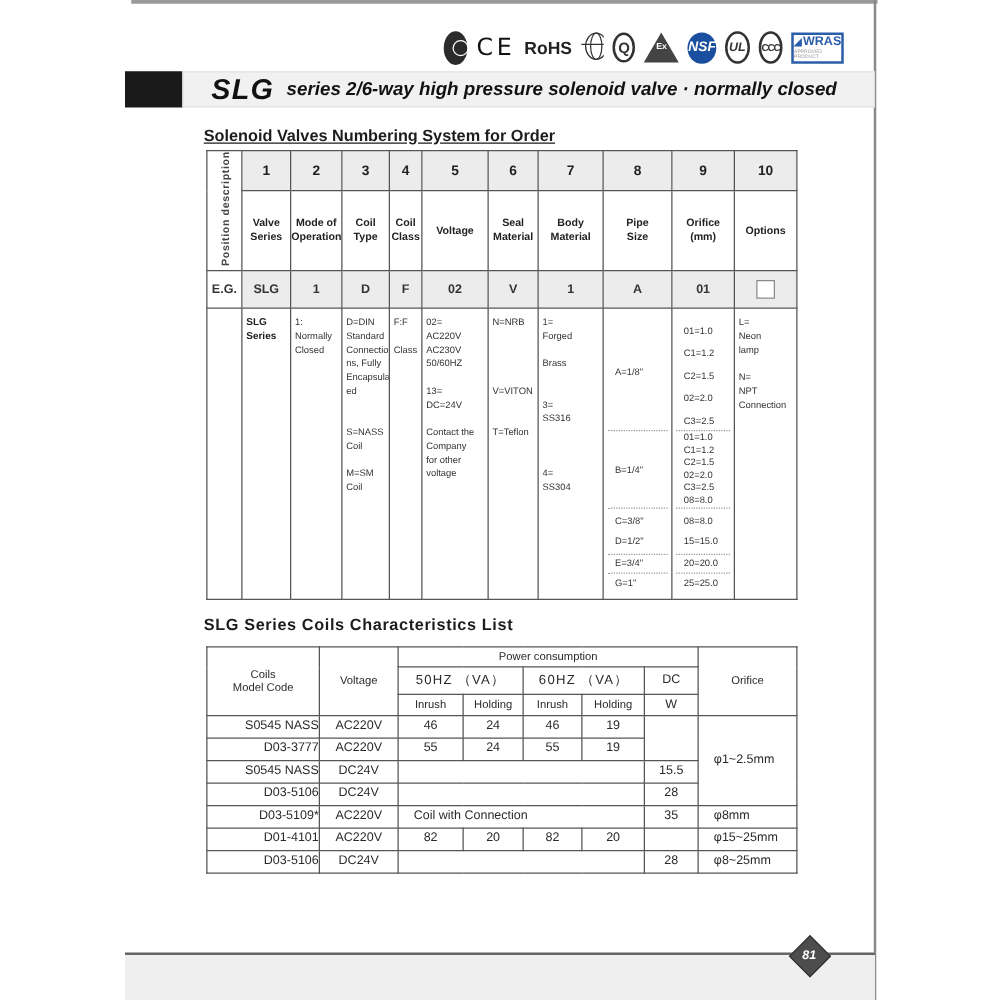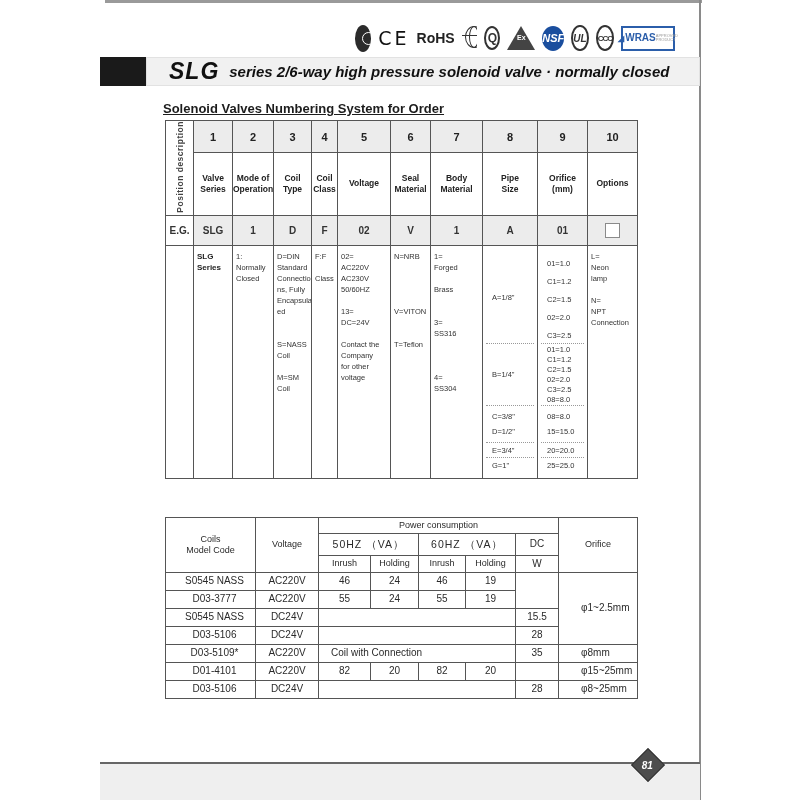--- a/index.html
+++ b/index.html
@@ -24,21 +24,21 @@
   .globe i.g2{left:3px;top:1px;width:16px;height:20px;}
   .globe i.g3{left:-1px;top:10px;width:24px;height:2px;border-radius:0;border-width:1px 0 0 0;}
   .qmark{width:24px;height:24px;font-size:12px;}
   .tri{width:0;height:0;border-left:14px solid transparent;border-right:14px solid transparent;
        border-bottom:24px solid #444;position:relative;}
   .tri span{position:absolute;left:-8px;top:8px;width:16px;text-align:center;font-size:7px;color:#fff;font-weight:bold;}
   .nsf{width:32px;height:25px;border-radius:50%;background:#1a4e9e;color:#fff;display:flex;align-items:center;
        justify-content:center;font-weight:bold;font-style:italic;font-size:11px;}
   .ul{width:26px;height:26px;font-style:italic;font-size:10px;}
   .ccc{width:26px;height:26px;font-size:8px;letter-spacing:-1px;}
-  .wras{width:50px;height:21px;border:2px solid #2b5eaa;background:#fff;display:flex;flex-direction:row;
+  .wras{width:50px;height:21px;border:2px solid #2b5eaa;background:#fff;display:flex;flex-direction:column;
         align-items:center;justify-content:center;line-height:1;}
   .wras .w1{color:#2b5eaa;font-weight:bold;font-size:10px;}
   .wras .w2{color:#999;font-size:4px;}
   .drop{color:#2b5eaa;font-size:8px;margin-right:1px;}
 
   
   .banner{position:absolute;left:100px;top:57px;width:600px;height:29px;}
   .banner .blk{position:absolute;left:0;top:0;width:46px;height:29px;background:#1a1a1a;}
   .banner .band{position:absolute;left:46px;top:0;width:554px;height:29px;background:#f1f1f1;
         border:1px solid #e2e2e2;box-sizing:border-box;display:flex;align-items:center;padding-left:22px;}
@@ -82,23 +82,23 @@
   .pipe .sCD{line-height:15.5px;}
 
   
   .t2{position:absolute;left:165px;top:517px;width:472px;}
   .t2 td{font-size:9px;color:#2a2a2a;text-align:center;vertical-align:middle;line-height:1.25;}
   .t2 tr.hr1{height:16px;} .t2 tr.hr2{height:22px;} .t2 tr.hr3{height:17px;}
   .t2 tr.dr{height:18px;}
   .t2 tr.dr td{font-size:10px;}
   .t2 td.hz{font-size:10.5px;letter-spacing:1px;}
   .t2 td.dc{font-size:10px;}
-  .t2 td.model{text-align:center;padding-left:8px;}
+  .t2 td.model{text-align:right;padding-left:8px;}
   .t2 td.note{text-align:left;padding-left:12px;}
-  .t2 td.ori2{text-align:left;padding-left:22px;font-size:9.5px;}
+  .t2 td.ori2{text-align:left;padding-left:12px;font-size:9.5px;}
 
   
   .footer{position:absolute;left:100px;top:762px;width:600px;height:38px;background:#efefef;
           border-top:2px solid #666;box-sizing:border-box;}
   .footer .links{position:absolute;left:48px;top:7px;font-size:11px;font-weight:bold;font-style:italic;color:#2e2e2e;}
   .badge{position:absolute;left:536px;top:-11px;width:22px;height:22px;background:#4d4d4d;border:1px solid #333;
          transform:rotate(45deg);display:flex;align-items:center;justify-content:center;}
   .badge span{transform:rotate(-45deg);color:#fff;font-size:10px;font-weight:bold;font-style:italic;}
 </style>
 </head>
@@ -286,20 +286,21 @@
 Neon
 lamp
 
 N=
 NPT
 Connection</td>
     </tr>
   </tbody>
     </table>
 
+  <div class="h2">SLG Series Coils Characteristics  List</div>
 
   <table class="t2">
     <colgroup>
       <col style="width:90px">
         <col style="width:63px">
         <col style="width:52px">
         <col style="width:48px">
       <col style="width:47px">
         <col style="width:50px">
         <col style="width:43px">

